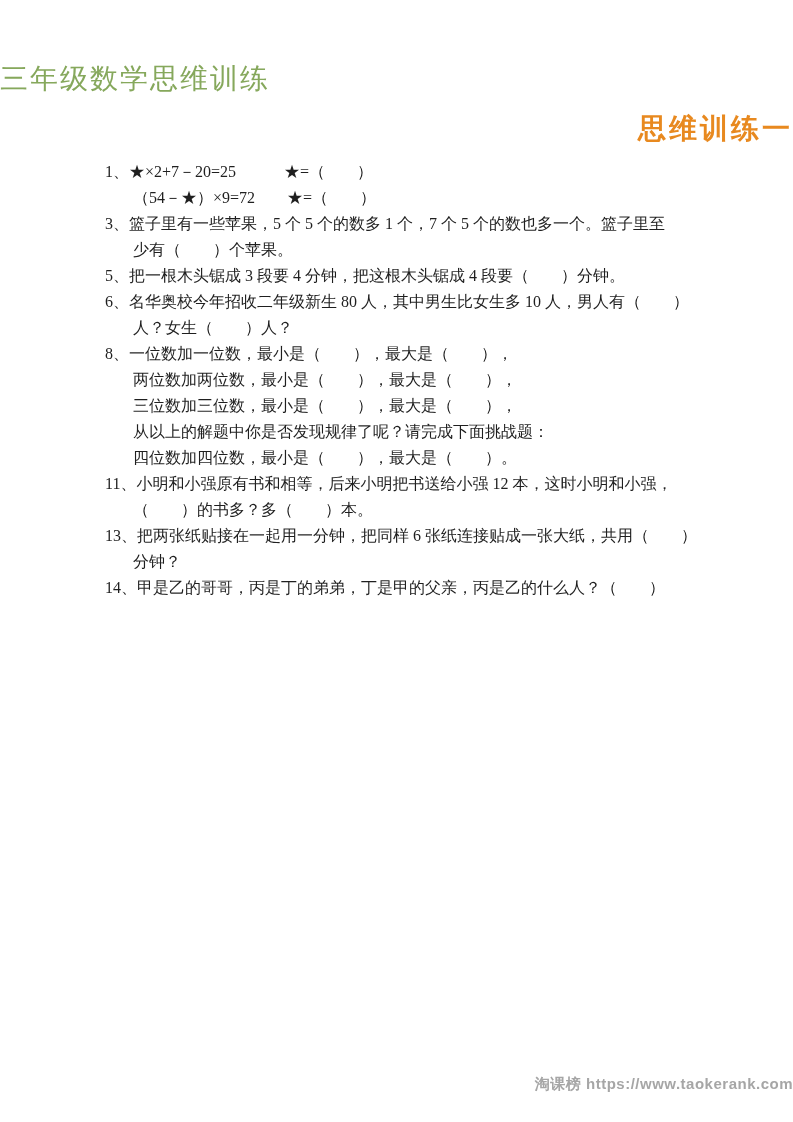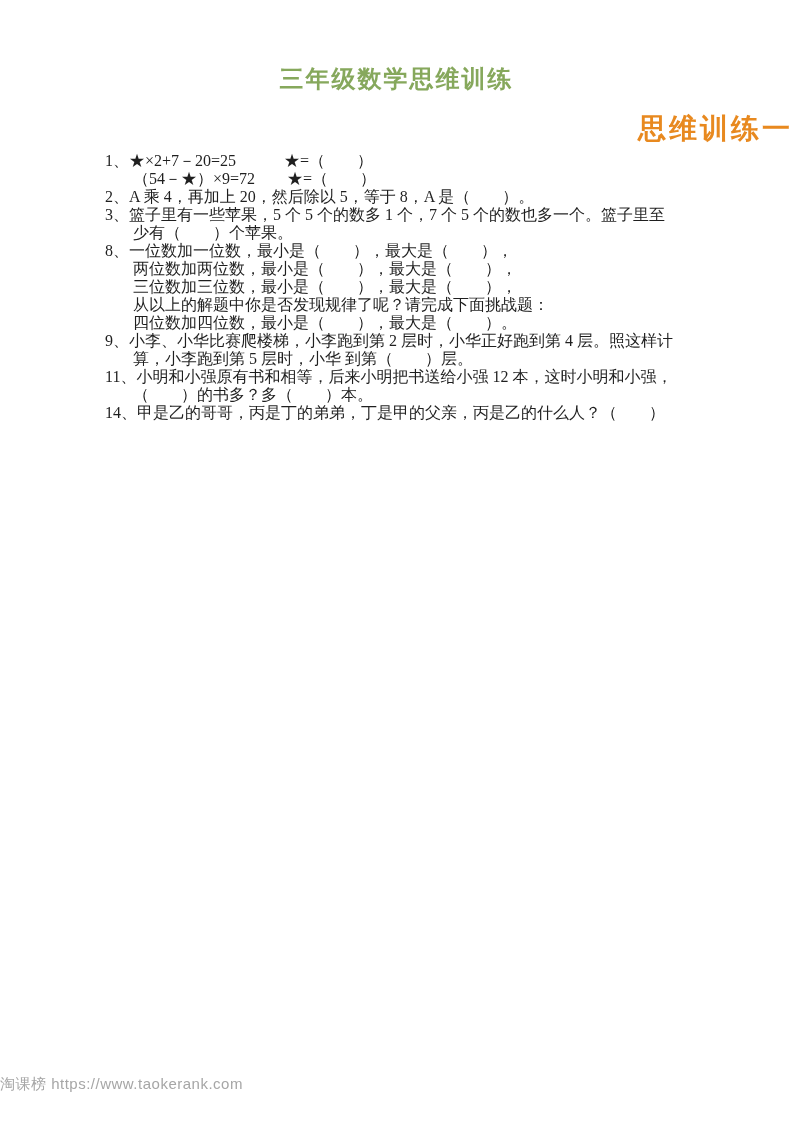--- a/index.html
+++ b/index.html
@@ -9,84 +9,87 @@
     background: #ffffff;
     position: relative;
     overflow: hidden;
     font-family: "Liberation Serif", serif;
     color: #1f1f1f;
   }
   .sheet { position: absolute; inset: 0; }
 
   .page-title {
     margin: 62px 0 0 0;
-    text-align: center;
+    text-align: left;
     font-family: "Liberation Sans", sans-serif;
-    font-weight: bold;
-    font-size: 24px;
+    font-weight: normal;
+    font-size: 28px;
     line-height: 34px;
     letter-spacing: 2px;
     color: #86a85c;
   }
   .page-subtitle {
     margin: 16px 0 0 0;
     text-align: right;
     font-family: "Liberation Sans", sans-serif;
     font-weight: bold;
     font-size: 28px;
     line-height: 34px;
     letter-spacing: 3px;
     color: #e8891f;
   }
 
   .content {
-    margin: 6px 95px 0 105px;
+    margin: 13px 95px 0 105px;
     font-size: 16px;
-    line-height: 18px;
+    line-height: 26px;
   }
   .problem {
     padding-left: 28px;
     text-indent: -28px;
     white-space: pre-wrap;
   }
   .p-grid { text-indent: 0; }
   .grid-row { padding-left: 12px; }
   .col-a { display: inline-block; width: 240px; }
 
   .footer {
     position: absolute;
     left: 0;
     right: 0;
     bottom: 28px;
-    text-align: left;
+    text-align: right;
     font-family: "Liberation Sans", sans-serif;
     font-size: 15px;
     color: #a6a6a6;
     letter-spacing: 0.5px;
+    font-weight: bold;
   }
 </style>
 </head>
 <body>
 
 <div class="sheet">
   <h1 class="page-title">三年级数学思维训练</h1>
   <h2 class="page-subtitle">思维训练一</h2>
 
   <div class="content">
       <div class="problem"><span>1、★×2+7－20=25　　　★=（　　）
 （54－★）×9=72　　★=（　　）</span></div>
-      <div class="problem"><span>2、A 乘 4，再加上 20，然后除以 5，等于 8，A 是（　　）。</span></div>
       <div class="problem"><span>3、篮子里有一些苹果，5 个 5 个的数多 1 个，7 个 5 个的数也多一个。篮子里至
 少有（　　）个苹果。</span></div>
+      <div class="problem"><span>5、把一根木头锯成 3 段要 4 分钟，把这根木头锯成 4 段要（　　）分钟。</span></div>
+      <div class="problem"><span>6、名华奥校今年招收二年级新生 80 人，其中男生比女生多 10 人，男人有（　　）
+人？女生（　　）人？</span></div>
       <div class="problem"><span>8、一位数加一位数，最小是（　　），最大是（　　），
 两位数加两位数，最小是（　　），最大是（　　），
 三位数加三位数，最小是（　　），最大是（　　），
 从以上的解题中你是否发现规律了呢？请完成下面挑战题：
 四位数加四位数，最小是（　　），最大是（　　）。</span></div>
-      <div class="problem"><span>9、小李、小华比赛爬楼梯，小李跑到第 2 层时，小华正好跑到第 4 层。照这样计
-算，小李跑到第 5 层时，小华 到第（　　）层。</span></div>
       <div class="problem"><span>11、小明和小强原有书和相等，后来小明把书送给小强 12 本，这时小明和小强，
 （　　）的书多？多（　　）本。</span></div>
+      <div class="problem"><span>13、把两张纸贴接在一起用一分钟，把同样 6 张纸连接贴成一张大纸，共用（　　）
+分钟？</span></div>
       <div class="problem"><span>14、甲是乙的哥哥，丙是丁的弟弟，丁是甲的父亲，丙是乙的什么人？（　　）</span></div>
     </div>
 
   <div class="footer">淘课榜 https://www.taokerank.com</div>
 </div>
 
 </body></html>

